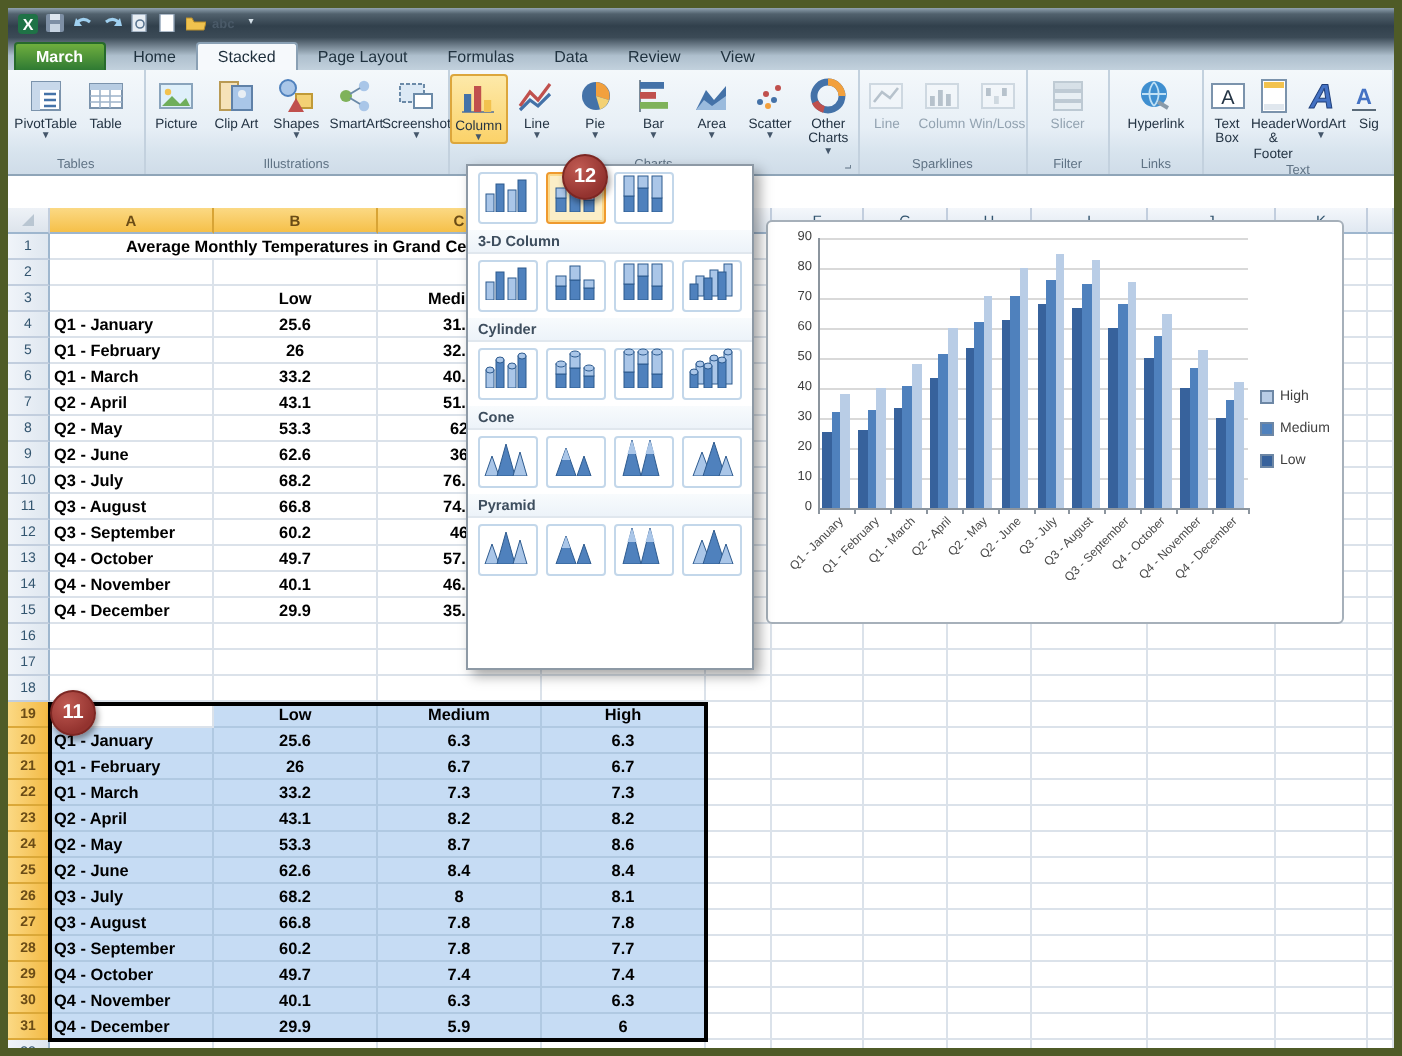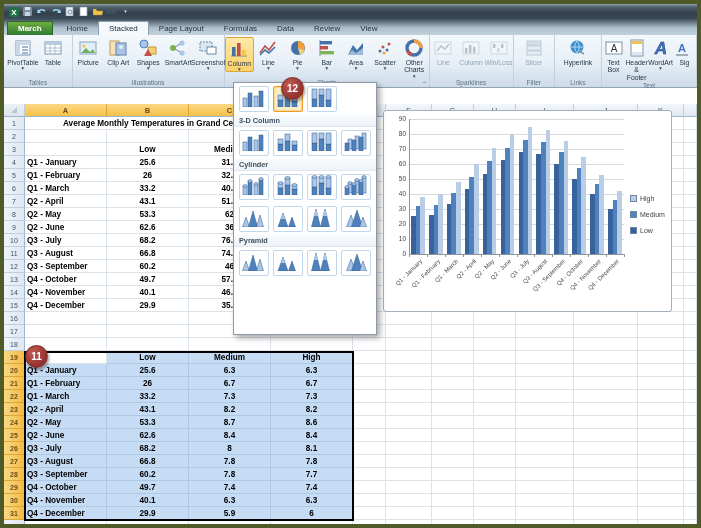--- a/index.html
+++ b/index.html
@@ -1168,20 +1168,21 @@
                 <ellipse cx="21" cy="2" rx="2" ry="1.5" fill="#aac6e8" stroke="#2d5a8e" stroke-width="0.5"></ellipse>
                 <rect x="2" y="12" width="4" height="8" fill="#4f81bd" stroke="#2d5a8e" stroke-width="0.5"></rect>
                 <ellipse cx="4" cy="12" rx="2" ry="1.5" fill="#aac6e8" stroke="#2d5a8e" stroke-width="0.5"></ellipse>
                 <rect x="9" y="9" width="4" height="11" fill="#4f81bd" stroke="#2d5a8e" stroke-width="0.5"></rect>
                 <ellipse cx="11" cy="9" rx="2" ry="1.5" fill="#aac6e8" stroke="#2d5a8e" stroke-width="0.5"></ellipse>
                 <rect x="16" y="6" width="4" height="14" fill="#4f81bd" stroke="#2d5a8e" stroke-width="0.5"></rect>
                 <ellipse cx="18" cy="6" rx="2" ry="1.5" fill="#aac6e8" stroke="#2d5a8e" stroke-width="0.5"></ellipse>
               </svg></span>
           </div>
         </div>
+        <div class="msec">Cone</div>
         <div class="mrow">
           <div class="mtile">
             <span><svg width="26" height="20" viewBox="0 0 26 20">
                 <polygon points="5,10 1.5,20 8.5,20" fill="#aac6e8" stroke="#2d5a8e" stroke-width="0.5"></polygon>
                 <polygon points="12,4 7.5,20 16.5,20" fill="#4f81bd" stroke="#2d5a8e" stroke-width="0.5"></polygon>
                 <polygon points="19,8 15.5,20 22.5,20" fill="#aac6e8" stroke="#2d5a8e" stroke-width="0.5"></polygon>
               </svg></span>
           </div>
           <div class="mtile">
             <span><svg width="26" height="20" viewBox="0 0 26 20">

